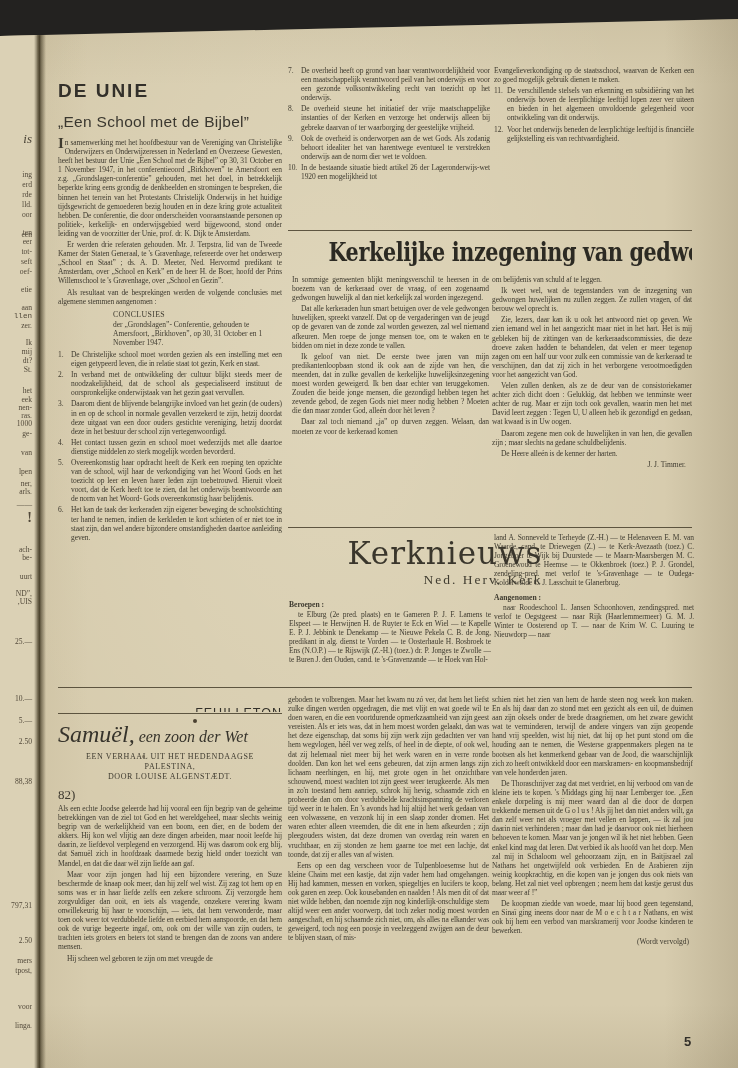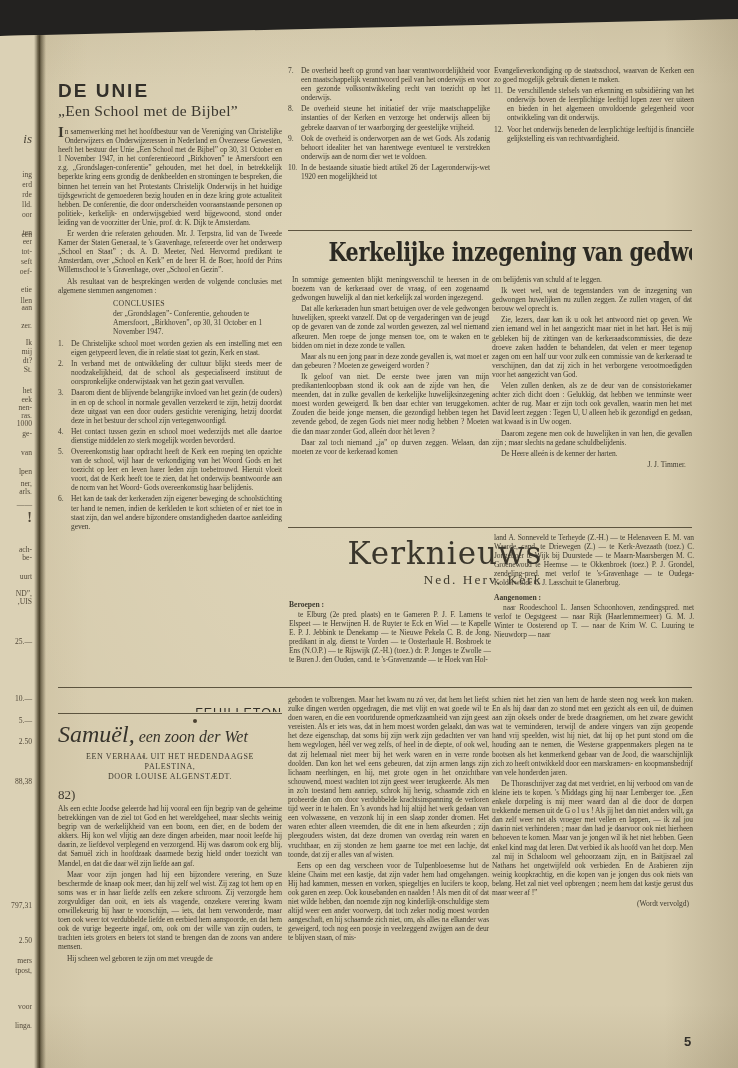--- a/index.html
+++ b/index.html
@@ -23,22 +23,22 @@
   .hr{position:absolute;height:0;border-top:1px solid rgba(58,50,32,0.78);}
 
   .para{margin:0 0 2px 0;text-align:justify;font-size:7.5px;line-height:9.1px;letter-spacing:-0.1px;text-indent:9px;}
   .para:first-child{text-indent:0;}
   .li{display:flex;margin:0 0 2px 0;font-size:7.5px;line-height:9.1px;letter-spacing:-0.1px;}
   .li .n{flex:none;width:13px;}
   .li .t{flex:1;text-align:justify;}
 
   .kicker{font-family:"Liberation Sans","DejaVu Sans",sans-serif;font-weight:bold;font-size:19px;
           letter-spacing:2px;color:#33302a;margin:0;}
-  .uni-title{font-family:Liberation Serif, serif;font-size:15.5px;color:#3a372f;
-          margin:0 0 7px 0;letter-spacing:0.3px;}
+  .uni-title{font-family:Liberation Sans, sans-serif;font-size:15.5px;color:#3a372f;
+          margin:11px 0 7px 0;letter-spacing:0.3px;}
   .intro::first-letter{font-size:15px;font-weight:bold;float:left;line-height:11px;padding-right:1px;}
   .concl-head{font-size:7.8px;letter-spacing:0.4px;margin:4px 0 1px 55px;}
   .concl-sub{font-size:7.5px;line-height:9.1px;margin:0 0 3px 55px;text-align:left;}
 
   .headline{font-family:"DejaVu Serif","Liberation Serif",serif;font-weight:bold;color:#2c2a23;
             white-space:nowrap;font-size:26px;transform:scaleX(0.80);transform-origin:center;
             text-align:center;letter-spacing:-0.5px;}
   .sig{text-align:right;font-size:7.5px;margin-top:2px;padding-right:6px;}
 
   .kerk-title{font-family:"DejaVu Serif","Liberation Serif",serif;font-size:31px;color:#3a362c;
@@ -71,21 +71,21 @@
       <span class="frag" style="top: 170px;">lld.</span>
       <span class="frag" style="top: 180px;">oor</span>
       <span class="frag" style="top: 200px;">een</span>
       <span class="frag" style="top: 198px;">ten</span>
       <span class="frag" style="top: 207px;">eer</span>
       <span class="frag" style="top: 217px;">tot-</span>
       <span class="frag" style="top: 227px;">seft</span>
       <span class="frag" style="top: 237px;">oef-</span>
       <span class="frag" style="top: 255px;">etie</span>
       <span class="frag" style="top: 273px;">aan</span>
-      <span class="frag" style="top: 266px;">llen</span>
+      <span class="frag" style="top: 282px; font-family: Liberation Mono, monospace;">llen</span>
       <span class="frag" style="top: 291px;">zer.</span>
       <span class="frag" style="top: 308px;">Ik</span>
       <span class="frag" style="top: 317px;">mij</span>
       <span class="frag" style="top: 326px;">dt?</span>
       <span class="frag" style="top: 335px;">St.</span>
       <span class="frag" style="top: 356px;">het</span>
       <span class="frag" style="top: 365px;">eek</span>
       <span class="frag" style="top: 373px;">nen-</span>
       <span class="frag" style="top: 381px;">ras.</span>
       <span class="frag" style="top: 389px;">1000</span>
@@ -185,21 +185,20 @@
     </div>
 
   <div class="hr" style="left:288px;top:230px;width:404px;"></div>
 
   <div class="sec" style="left:288px;top:237px;width:404px;height:34px;">
     <div class="headline">Kerkelijke inzegening van gedwongen huwelijken</div>
   </div>
   <div class="sec" style="left:292px;top:275px;width:197px;height:248px;">
       <p class="para">In sommige gemeenten blijkt meningsverschil te heersen in de boezem van de kerkeraad over de vraag, of een zogenaamd gedwongen huwelijk al dan niet kerkelijk zal worden ingezegend.</p>
       <p class="para">Dat alle kerkeraden hun smart betuigen over de vele gedwongen huwelijken, spreekt vanzelf. Dat op de vergaderingen van de jeugd op de gevaren van de zonde zal worden gewezen, zal wel niemand afkeuren. Men roepe de jonge mensen toe, om te waken en te bidden om niet in deze zonde te vallen.</p>
-      <p class="para">Maar als nu een jong paar in deze zonde gevallen is, wat moet er dan gebeuren ? Moeten ze geweigerd worden ?</p>
       <p class="para">Ik geloof van niet. De eerste twee jaren van mijn predikantenloopbaan stond ik ook aan de zijde van hen, die meenden, dat in zulke gevallen de kerkelijke huwelijksinzegening moest worden geweigerd. Ik ben daar echter van teruggekomen. Zouden die beide jonge mensen, die gezondigd hebben tegen het zevende gebod, de zegen Gods niet meer nodig hebben ? Moeten die dan maar zonder God, alleén door hèt leven ?</p>
       <p class="para">Daar zal toch niemand „ja” op durven zeggen. Welaan, dan moeten ze voor de kerkeraad komen</p>
     </div>
   <div class="sec" style="left:492px;top:275px;width:200px;height:248px;">
     <div>
         <p class="para">om belijdenis van schuld af te leggen.</p>
         <p class="para">Ik weet wel, wat de tegenstanders van de inzegening van gedwongen huwelijken nu zullen zeggen. Ze zullen vragen, of dat berouw wel oprecht is.</p>
         <p class="para">Zie, lezers, daar kan ik u ook het antwoord niet op geven. We zien iemand wel in het aangezicht maar niet in het hart. Het is mij gebleken bij de zittingen van de kerkeraadscommissies, die deze droeve zaken hadden te behandelen, dat velen er meer tegenop zagen om een half uur voor zulk een commissie van de kerkeraad te verschijnen, dan dat zij zich in het verborgene verootmoedigden voor het aangezicht van God.</p>
         <p class="para">Velen zullen denken, als ze de deur van de consistoriekamer achter zich dicht doen : Gelukkig, dat hebben we tenminste weer achter de rug. Maar er zijn toch ook gevallen, waarin men het met David leert zeggen : Tegen U, U alleen heb ik gezondigd en gedaan, wat kwaad is in Uw oogen.</p>
         <p class="para">Daarom zegene men ook de huwelijken in van hen, die gevallen zijn ; maar slechts na gedane schuldbelijdenis.</p>
@@ -246,20 +245,21 @@
       </div>
   </div>
   <div class="sec" style="left:288px;top:695px;width:201px;height:348px;">
       <p class="para">geboden te volbrengen. Maar het kwam nu zó ver, dat hem het liefst zulke dingen werden opgedragen, die met vlijt en wat goede wil te doen waren, en die een voortdurende opmerkzaamheid van zijn geest vereisten. Als er iets was, dat in hem moest worden gelaakt, dan was het deze eigenschap, dat soms bij zijn werk zijn gedachten ver van hem wegvlogen, héél ver weg zelfs, of heel in de diepte, of ook wel, dat zij helemaal niet meer bij het werk waren en in verre ronde doolden. Dan kon het wel eens gebeuren, dat zijn armen langs zijn lichaam neerhingen, en hij, met grote ogen in het onzichtbare schouwend, moest wachten tot zijn geest weer terugkeerde. Als men in zo'n toestand hem aanriep, schrok hij hevig, schaamde zich en probeerde dan om door verdubbelde krachtsinspanning de verloren tijd weer in te halen. En 's avonds had hij altijd het werk gedaan van een volwassene, en verzonk hij in een slaap zonder dromen. Het waren echter alleen vreemden, die dit ene in hem afkeurden ; zijn pleegouders wisten, dat deze dromen van overdag rein waren en vruchtbaar, en zij stonden ze hem gaarne toe met een lachje, dat toonde, dat zij er alles van af wisten.</p>
       <p class="para">Eens op een dag verscheen voor de Tulpenbloesemse hut de kleine Chaim met een kastje, dat zijn vader hem had omgehangen. Hij had kammen, messen en vorken, spiegeltjes en lucifers te koop, ook garen en zeep. Ook kousebanden en naalden ! Als men dit of dat niet wilde hebben, dan noemde zijn nog kinderlijk-onschuldige stem altijd weer een ander voorwerp, dat toch zeker nodig moest worden aangeschaft, en hij schaamde zich niet, om, als alles na elkander was geweigerd, toch nog een poosje in veelzeggend zwijgen aan de deur te blijven staan, of mis-</p>
     </div>
   <div class="sec" style="left:492px;top:695px;width:201px;height:348px;">
     <div>
         <p class="para">schien niet het zien van hem de harde steen nog week kon maken. En als hij daar dan zo stond met een gezicht als een uil, de duimen aan zijn oksels onder de brede draagriemen, om het zware gewicht wat te verminderen, terwijl de andere vingers van zijn geopende hand vrij speelden, wist hij niet, dat hij op het punt stond om die houding aan te nemen, die Westerse grappenmakers plegen na te bootsen als het kenmerkend gebaar van de Jood, die waarschijnlijk zich zo heeft ontwikkeld door een marskramers- en koopmansbedrijf van vele honderden jaren.</p>
         <p class="para">De Thoraschrijver zag dat met verdriet, en hij verbood om van de kleine iets te kopen. 's Middags ging hij naar Lemberger toe. „Een enkele dorpeling is mij meer waard dan al die door de dorpen trekkende mensen uit de G o l u s ! Als jij het dan niet anders wilt, ga dan zelf weer net als vroeger met vellen en lappen, — ik zal jou daarin niet verhinderen ; maar dan had je daarvoor ook niet hierheen behoeven te komen. Maar van je jongen wil ik het niet hebben. Geen enkel kind mag dat leren. Dat verbied ik als hoofd van het dorp. Men zal mij in Schaloom wel gehoorzaam zijn, en in Baitjisrael zal Nathans het ongetwijfeld ook verbieden. En de Arabieren zijn weinig koopkrachtig, en die kopen van je jongen dus ook niets van belang. Het zal niet veel opbrengen ; neem hem dat kastje gerust dus maar weer af !”</p>
+        <p class="para">De koopman ziedde van woede, maar hij bood geen tegenstand, en Sinaï ging ineens door naar de M o e c h t a r Nathans, en wist ook bij hem een verbod van marskramerij voor Joodse kinderen te bewerken.</p>
       </div>
     <p class="tail">(Wordt vervolgd)</p>
   </div>
 
   <div class="pageno">5</div>
 
   <div class="speck" style="left:193px;top:719px;width:4px;height:4px;"></div>
   <div class="speck" style="left:390px;top:99px;width:2px;height:2px;"></div>
   <div class="speck" style="left:142px;top:755px;width:3px;height:3px;opacity:0.5;"></div>
 </div>

